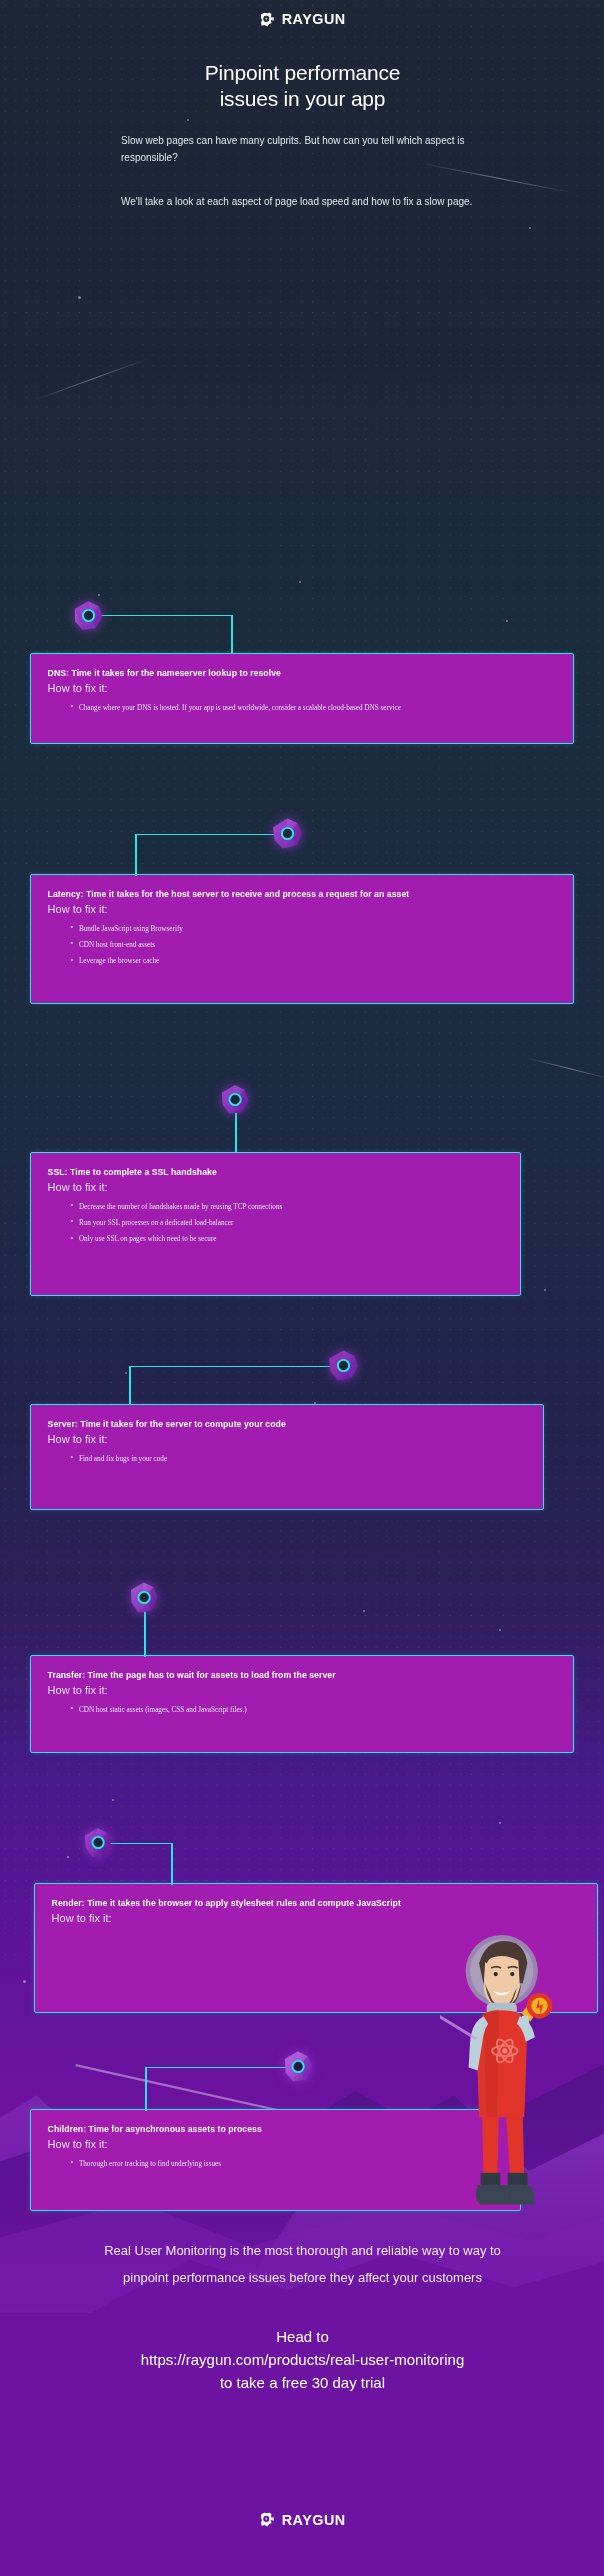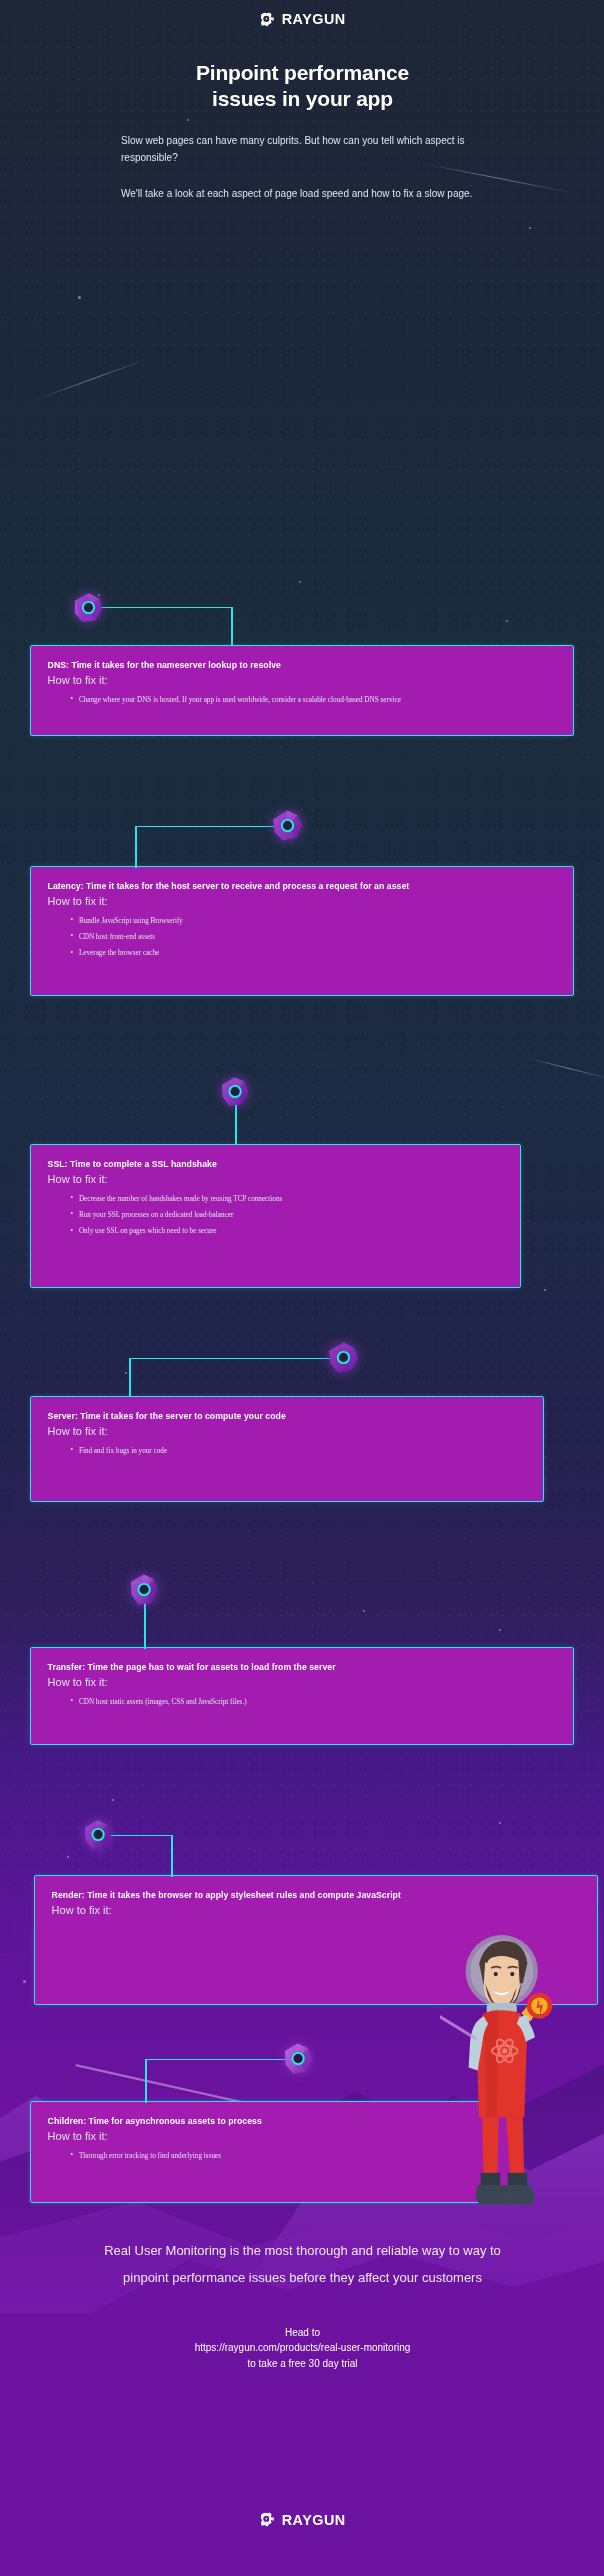--- a/index.html
+++ b/index.html
@@ -47,29 +47,29 @@
   #ground { position:absolute; left:0; top:1935px; width:605px; height:378px; z-index:3; }
 
   
   #header { position:relative; z-index:6; padding-top:10.6px; text-align:center; }
   .logo-row { display:inline-flex; align-items:center; gap:5px; }
   .logo-mark { width:17.4px; height:17.4px; display:block; }
   .logo-word { font-size:14.4px; font-weight:bold; letter-spacing:0.5px; color:#fff; }
 
   #page-title {
     position:relative; z-index:6; text-align:center;
-    margin-top:29px; font-size:21px; line-height:1.24; font-weight:bold;
+    margin-top:29px; font-size:21px; line-height:1.24; font-weight:normal;
     letter-spacing:-0.2px;
   }
   #intro {
     position:relative; z-index:6; 
     margin:0 auto; margin-top:21px; width:363px;
     font-size:10px; line-height:1.65; color:#dfe6ee;
   }
-  #intro p + p { margin-top:20px; }
+  #intro p + p { margin-top:28px; }
 
   
   #stages { position:relative; z-index:6; }
   .card {
     position:absolute;
     background:#a21caf;
     border:1.5px solid #27e6ea;
     border-radius:2px;
     padding:13.6px 16.6px 15px 16.6px;
     box-shadow:0 0 5.3px rgba(39,230,234,.22);
@@ -100,21 +100,21 @@
 
   
   #astronaut { position:absolute; z-index:8; left:440px; top:1924px; width:128px; height:302px; }
 
   
   #footer { position:absolute; z-index:9; left:0; top:2237px; width:605px; text-align:center; }
   #footer-lead {
     width:469px; margin:0 auto; font-size:13px; line-height:2.1; color:#f0e9f6;
   }
   #footer-cta {
-    margin-top:33px; font-size:10px; line-height:1.55; color:#ffffff;
+    margin-top:33px; font-size:15px; line-height:1.55; color:#ffffff;
   }
   #footer-logo { position:absolute; z-index:9; left:0; top:2511px; width:605px; text-align:center; }
 </style>
 </head>
 <body>
 
 <div id="bg-sky"></div>
 <div id="bg-stars"></div>
 
 <div class="bigstar" style="left:187px;top:119px;width:2.3px;height:2.3px;"></div>

